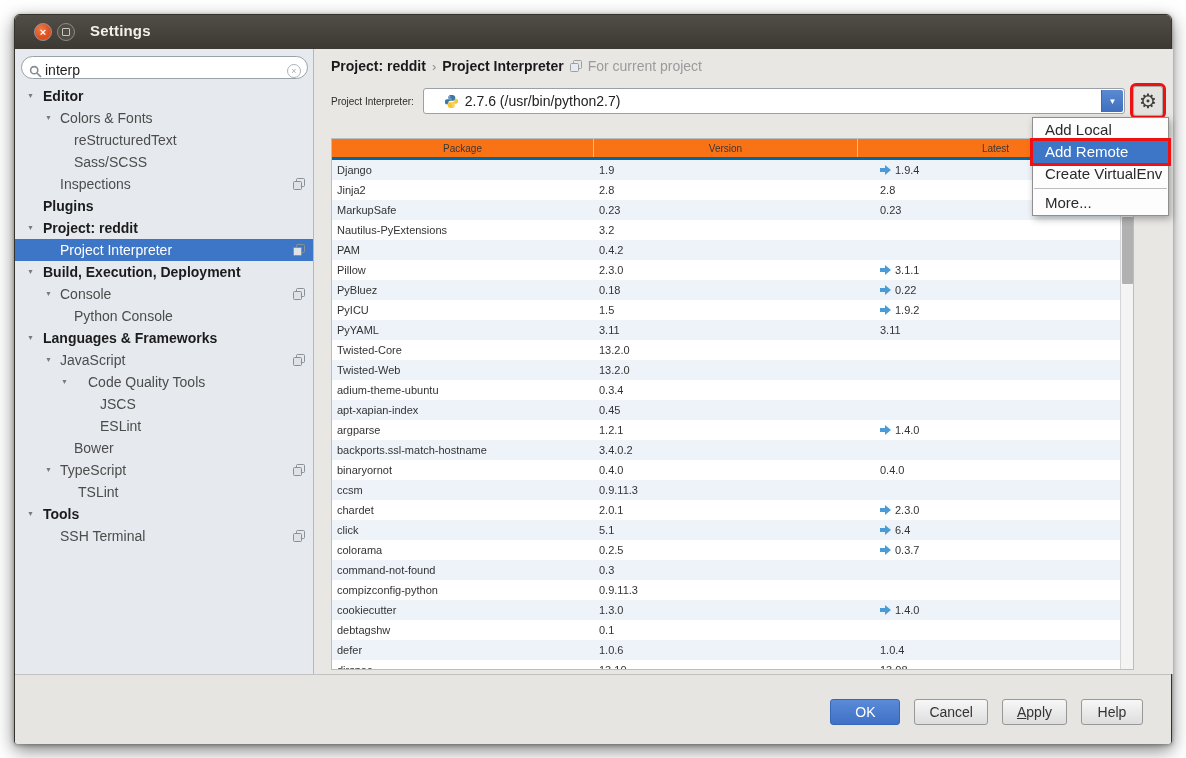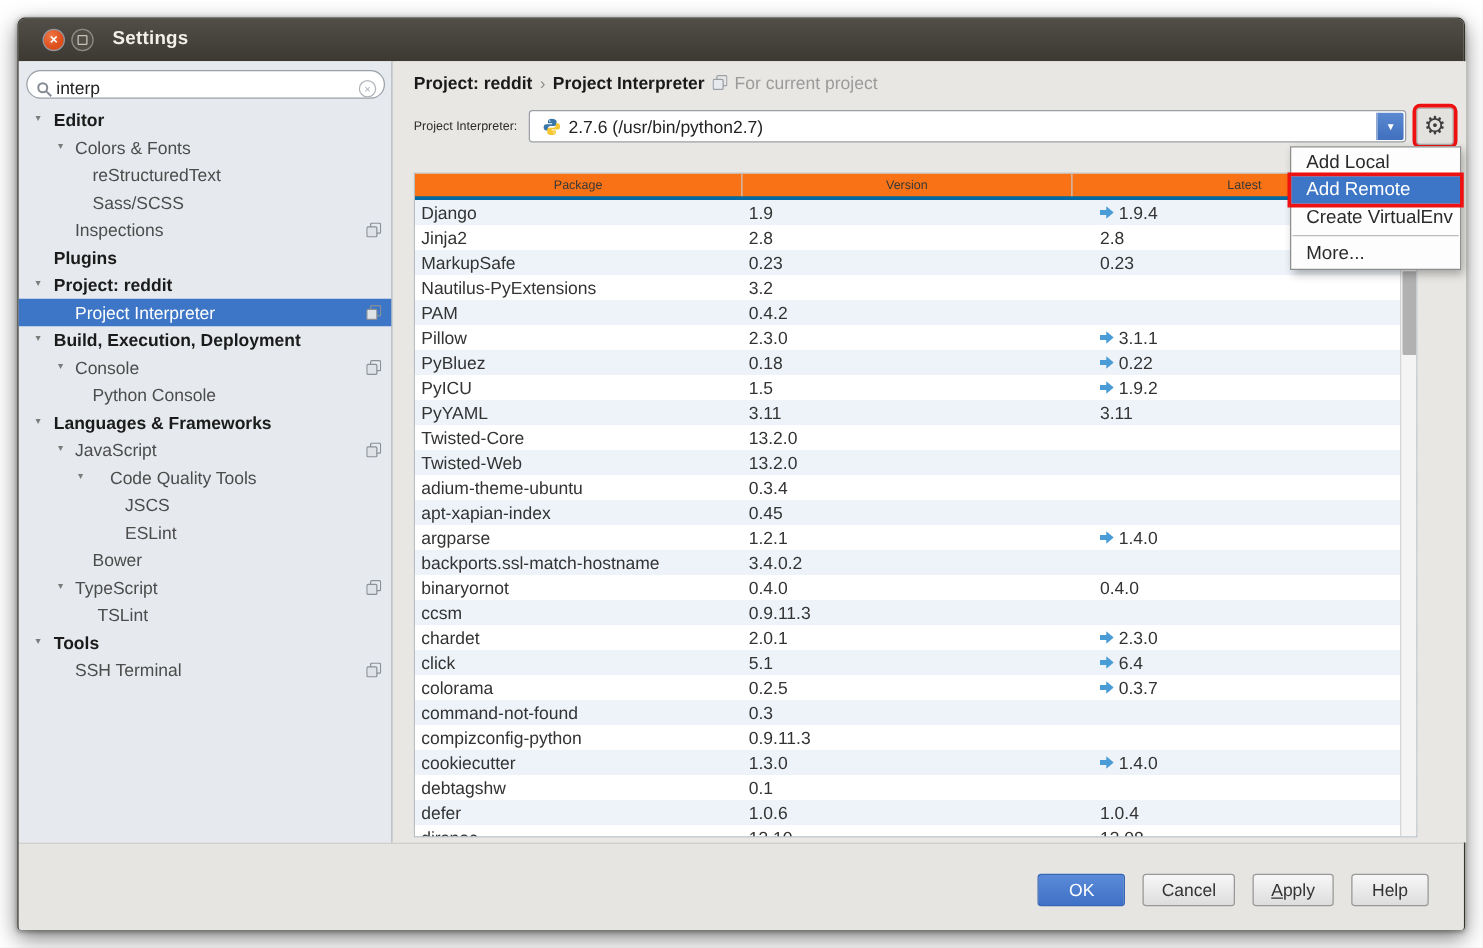--- a/index.html
+++ b/index.html
@@ -40,38 +40,38 @@
   
   .main { position:absolute; left:300px; top:34px; width:858px; height:625px; background:#e8e7e4; }
   .breadcrumb { position:absolute; left:16px; top:6px; height:22px; display:flex; align-items:center; gap:6px; font-size:14px; }
   .bc-bold { font-weight:bold; color:#1a1a1a; }
   .bc-sep { color:#8a8a8a; font-size:13px; }
   .bc-note { color:#9b9b9b; }
 
   .interp-row { position:absolute; left:16px; right:10px; top:38px; height:28px; display:flex; align-items:center; }
   .interp-label { font-size:10px; color:#2d2d2d; margin-right:9px; white-space:nowrap; }
   .combo { position:relative; flex:1; height:26px; background:#fff; border:1px solid #9aa0a6; border-radius:3px;
-           display:flex; align-items:center; padding-left:10px; margin-right:8px; }
+           display:flex; align-items:center; padding-left:20px; margin-right:8px; }
   .combo-text { font-size:14px; color:#222; margin-left:6px; }
   .combo-arrow { position:absolute; right:1px; top:1px; bottom:1px; width:22px; background:linear-gradient(#5b8ad2,#3f6fbe);
                  border-left:1px solid #3c66ad; border-radius:0 2px 2px 0; color:#fff; font-size:8px;
                  display:flex; align-items:center; justify-content:center; }
   .gear-wrap { width:30px; height:30px; outline:3px solid #ee1111; background:#e3e2df; border:1px solid #a9a9a6;
                border-radius:3px; display:flex; align-items:center; justify-content:center; }
   .gear-glyph { font-size:20px; color:#3f3f3f; line-height:1; }
 
   
   .pkg-table { position:absolute; left:16px; top:89px; width:803px; height:532px; background:#fff; border:1px solid #b9bec3; }
   .thead { display:flex; height:21px; background:#f97316; border-bottom:3px solid #0369a1; font-size:10px; color:#383838; }
   .th { line-height:20px; text-align:center; }
   .th-package { width:262px; border-right:1px solid #c6c6c6; }
   .th-version { width:264px; border-right:1px solid #c6c6c6; }
   .th-latest { flex:1; }
   .tbody { position:relative; height:509px; overflow:hidden; }
-  .trow { display:flex; height:20px; font-size:14px; color:#333; }
+  .trow { display:flex; height:20px; font-size:11px; color:#333; }
   .trow.stripe { background:#edf3f9; }
   .td { line-height:20px; white-space:nowrap; overflow:hidden; }
   .td-package { width:262px; padding-left:5px; }
   .td-version { width:264px; padding-left:5px; }
   .td-latest { flex:1; padding-left:22px; display:flex; align-items:center; gap:4px; }
   .vscroll { position:absolute; right:0; top:0; bottom:0; width:13px; background:#f4f4f4; border-left:1px solid #d5d5d5; }
   .vthumb { position:absolute; left:1px; top:57px; width:11px; height:67px; background:#b1b1b1; border-radius:1px; }
 
   
   .gear-menu { position:absolute; left:717px; top:68px; width:137px; background:#fdfdfd; border:1px solid #8f8f8f;

